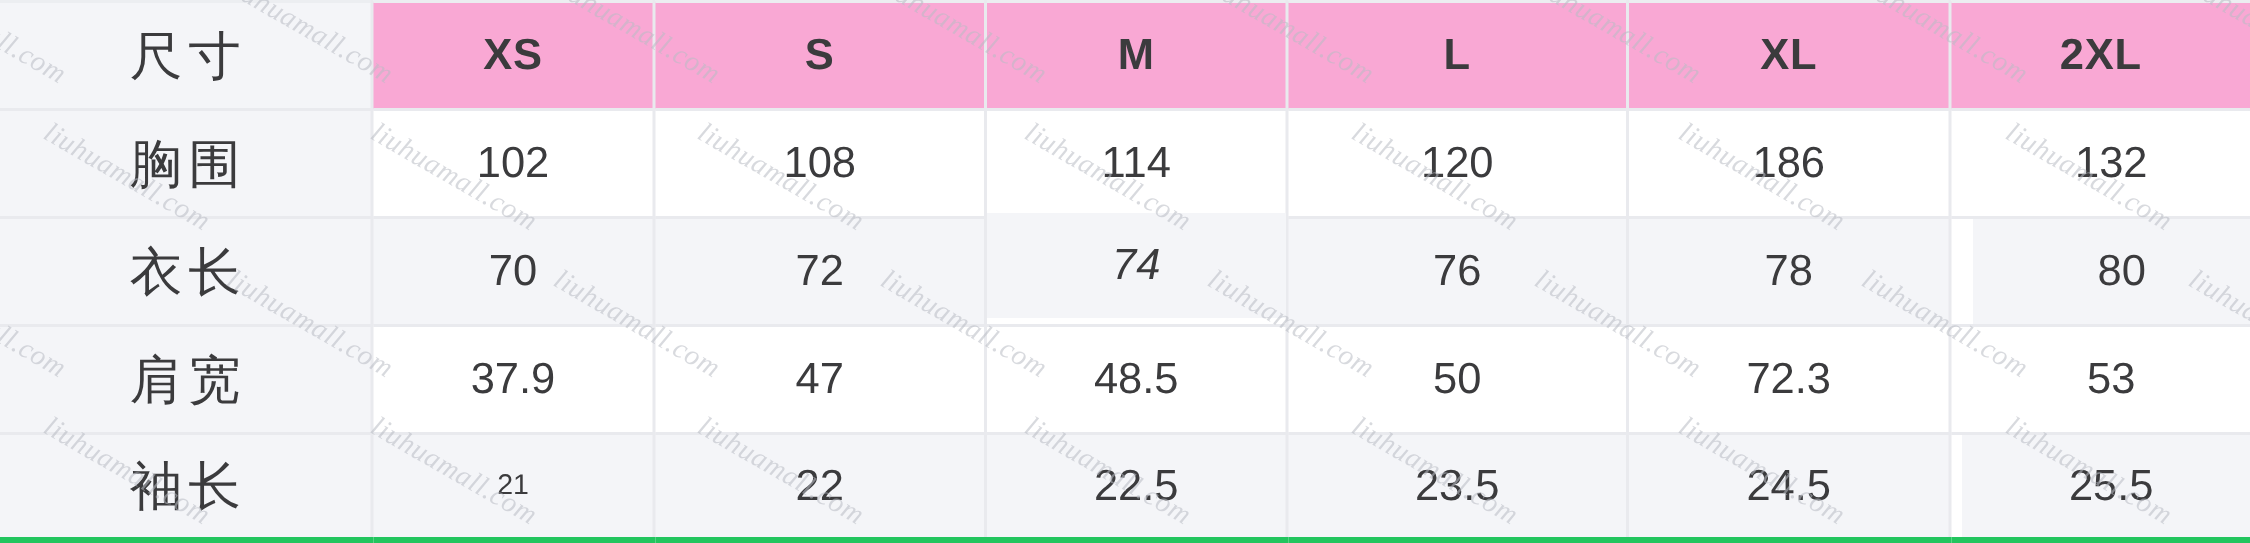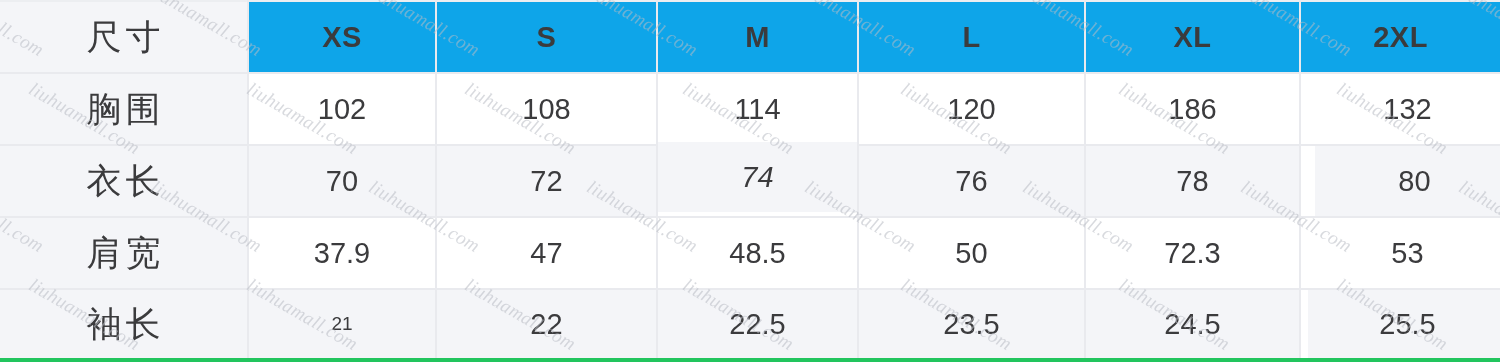--- a/index.html
+++ b/index.html
@@ -85,21 +85,21 @@
   
   thead tr.header-row > th {
     border-top: 2px solid #eceef1;
   }
 
   
   tr.header-row { height: 72px; }
   tr.data-row   { height: 72px; margin-left: 28px; }
 
   
-  tr.header-row > th { background: #0ea5e9; }
+  tr.header-row > th { background: #f9a8d4; }
   tr.row-shade > td  { background: #f4f5f8; }
   tr.row-plain > td  { background: #ffffff; }
 
   
   .label-cell {
     background: #f4f5f8 !important;
     font-family: "DejaVu Sans", "Liberation Sans", sans-serif;
     font-size: 35px;
     font-weight: 400;
     color: #2f2f31;

